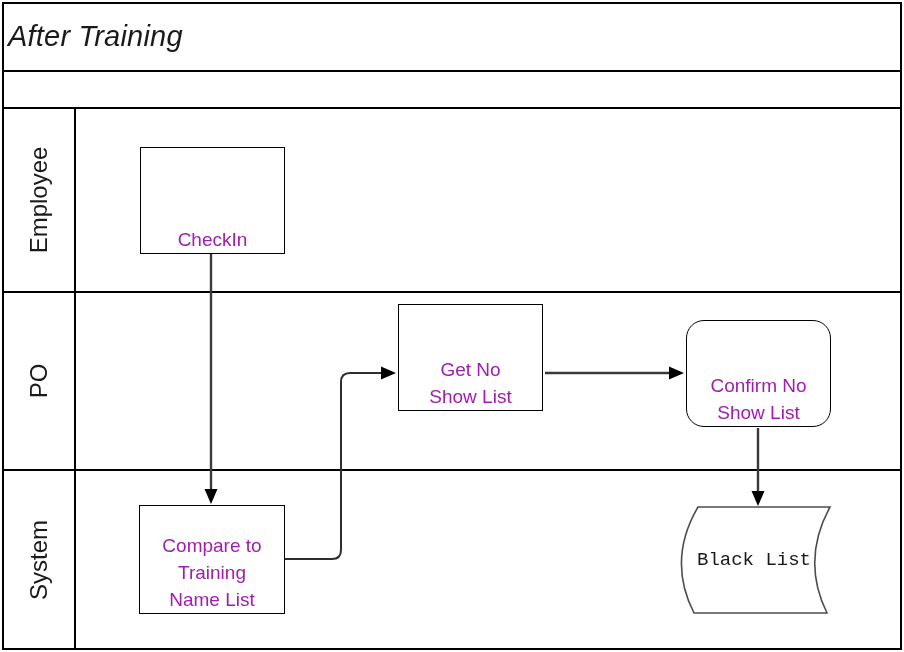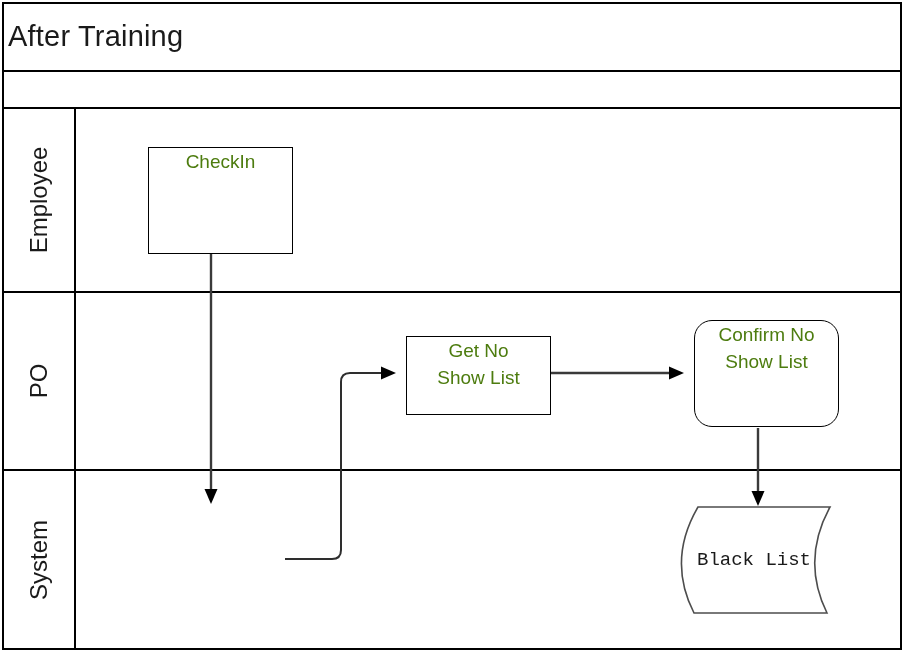--- a/index.html
+++ b/index.html
@@ -36,43 +36,43 @@
 
   .title {
     position: absolute;
     left: 8px; top: 2px;
     height: 68px;
     display: flex;
     align-items: center;
     font-size: 29px;
     letter-spacing: 0.2px;
     color: #1a1a1a;
+    font-style: italic;
   }
 
   .lane-label {
     position: absolute;
     transform: translate(-50%, -50%) rotate(-90deg);
     font-size: 24px;
     color: #1a1a1a;
     white-space: nowrap;
   }
 
   .node {
     position: absolute;
     background: #ffffff;
     border: 1.5px solid #000000;
     display: flex;
     flex-direction: column;
     align-items: center;
-    justify-content: flex-start;
+    justify-content: flex-end;
     text-align: center;
     font-size: 19px;
     line-height: 27px;
-    color: #4d7c0f;
-    margin-left: 8px;
+    color: #a21caf;
   }
   .node span { display: block; }
 
   .stored-label {
     position: absolute;
     display: flex;
     align-items: center;
     justify-content: center;
     text-align: center;
     font-size: 19px;
@@ -123,26 +123,31 @@
     <line x1="758" y1="428" x2="758" y2="491" stroke="#3a3a3a" stroke-width="2.4"></line>
     <polygon points="758,506 751.5,491 764.5,491" fill="#000000"></polygon>
 
     <path d="M 698 507 L 830 507 Q 801 560 827 613 L 694 613 Q 667 560 698 507 Z" fill="#ffffff" stroke="#4d4d4d" stroke-width="1.6"></path>
   </svg>
 
   <div class="node" style="left:140px; top:147px; width:145px; height:107px;">
     <span>CheckIn</span>
   </div>
 
-  <div class="node" style="left:398px; top:336px; width:145px; height:79px;">
+  <div class="node" style="left:398px; top:304px; width:145px; height:107px;">
     <span>Get No</span>
     <span>Show List</span>
   </div>
 
   <div class="node" style="left:686px; top:320px; width:145px; height:107px;border-radius:18px;">
     <span>Confirm No</span>
     <span>Show List</span>
   </div>
 
+  <div class="node" style="left:139px; top:505px; width:146px; height:109px;">
+    <span>Compare to</span>
+    <span>Training</span>
+    <span>Name List</span>
+  </div>
 
   <div class="stored-label" style="left:690px; top:507px; width:128px; height:106px;font-family:Liberation Mono, monospace;">Black List</div>
 
 </div>
 
 </body></html>

